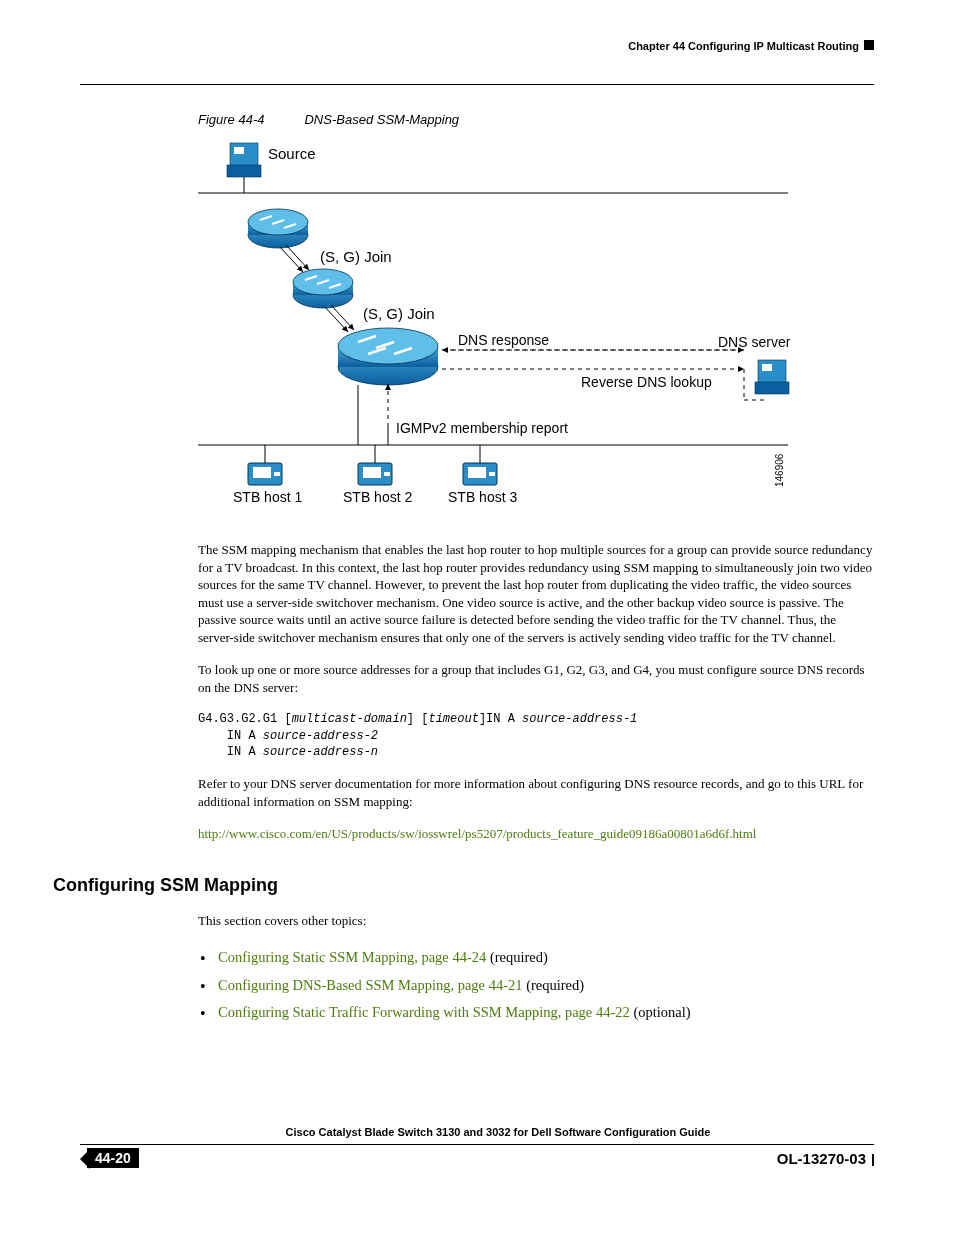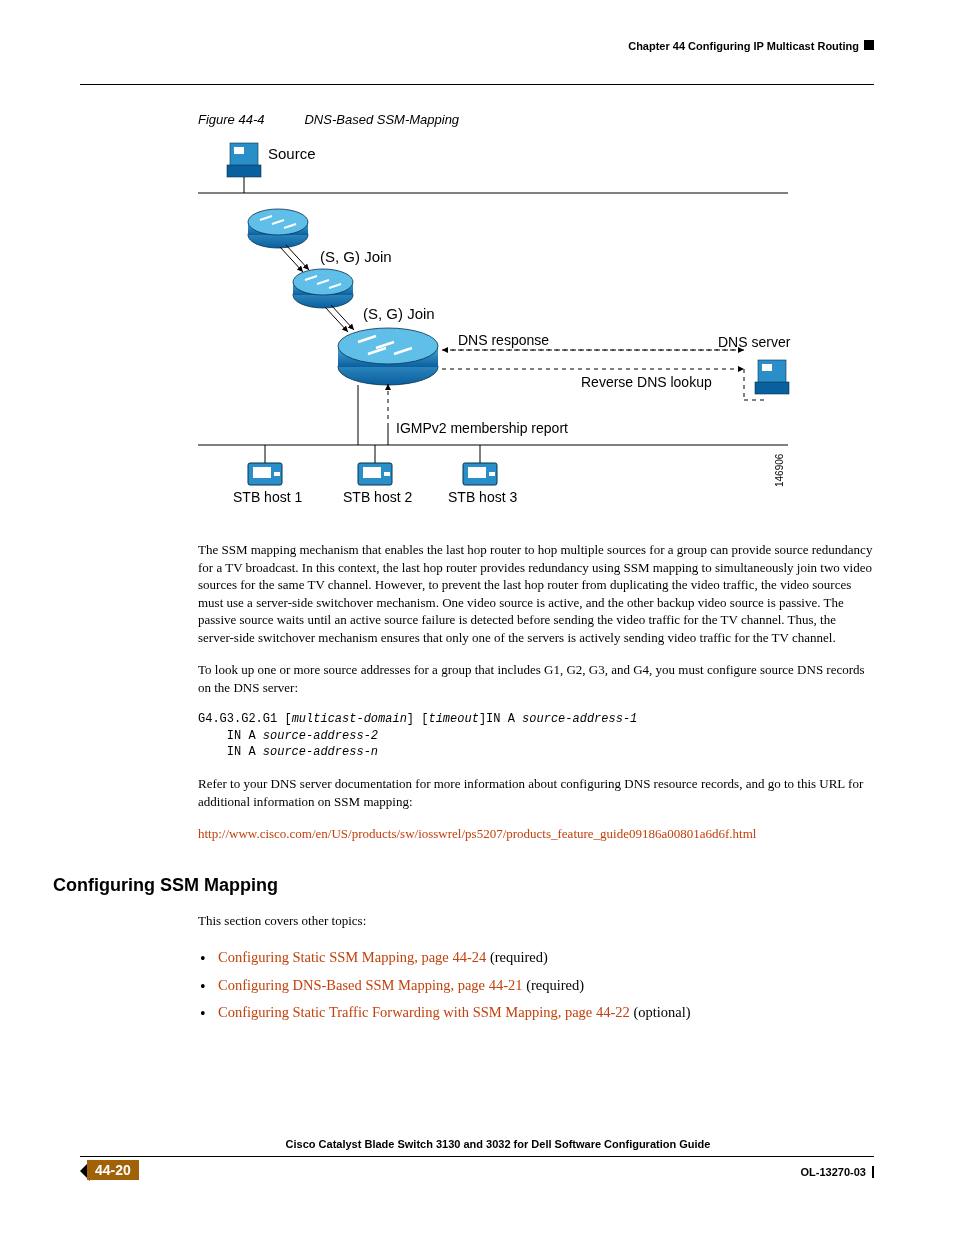--- a/index.html
+++ b/index.html
@@ -77,21 +77,21 @@
       margin-bottom: 15px;
     }
     .code-block {
       font-family: 'Courier New', monospace;
       font-size: 12px;
       line-height: 1.35;
       white-space: pre;
       margin-bottom: 15px;
     }
     .code-block .ital { font-style: italic; }
-    .link { color: #c2410c; }
+    .link { color: #4d7c0f; }
     .h2 {
       font-family: Arial, sans-serif;
       font-size: 18px;
       font-weight: bold;
       margin-top: 32px;
       margin-bottom: 16px;
       margin-left: -145px;
     }
     ul.bullets {
       list-style: none;
@@ -105,21 +105,21 @@
     ul.bullets li:before {
       content: "•";
       position: absolute;
       left: -18px;
       font-size: 16px;
     }
     .footer {
       position: absolute;
       left: 80px;
       right: 80px;
-      bottom: 54px;
+      bottom: 66px;
     }
     .footer-line {
       border-top: 1px solid #000;
       margin-bottom: 4px;
     }
     .footer-title {
       font-family: Arial, sans-serif;
       font-size: 11px;
       font-weight: bold;
       text-align: center;
@@ -131,39 +131,39 @@
       justify-content: space-between;
       align-items: center;
       position: relative;
     }
     .page-badge {
       display: inline-block;
       padding: 0;
       position: relative;
     }
     .page-badge .blk {
-      background: #a16207;
+      background: #000000;
       color: white;
       font-family: Arial, sans-serif;
       font-size: 14px;
       font-weight: bold;
       padding: 2px 8px;
     }
     .page-badge .tri {
       display: inline-block;
       width: 0; height: 0;
       border-top: 10px solid transparent;
       border-bottom: 10px solid transparent;
       border-right: 10px solid black;
       vertical-align: middle;
       margin-right: -3px;
     }
     .pub-num {
       font-family: Arial, sans-serif;
-      font-size: 11px;
+      font-size: 15px;
       font-weight: bold;
     }
     .vbar-right {
       display: inline-block;
       width: 2px; height: 12px;
       background: black;
       margin-left: 6px;
       vertical-align: middle;
     }
   </style>

